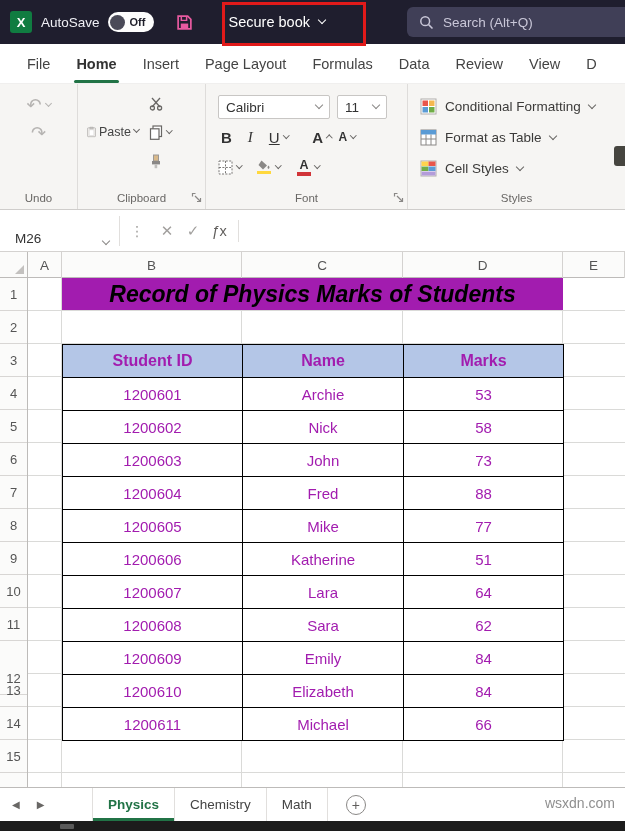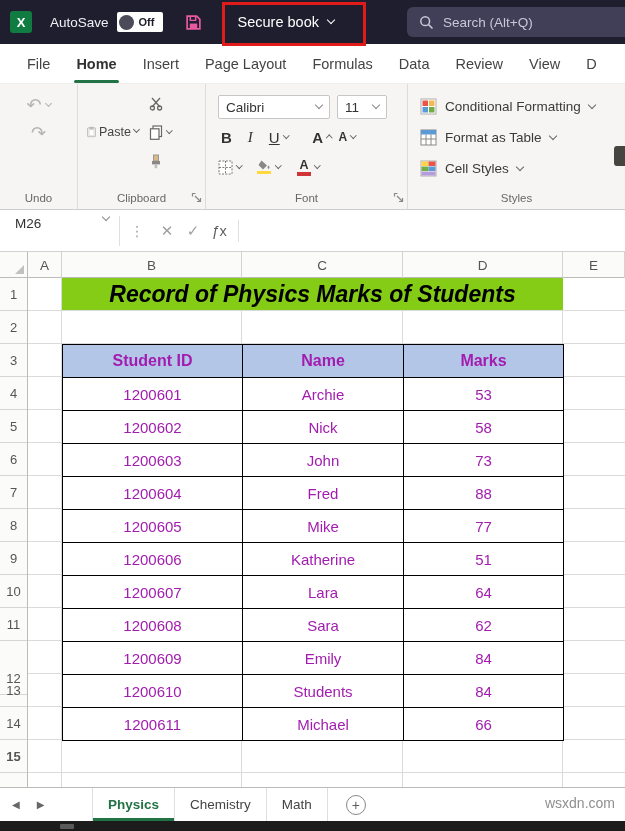--- a/index.html
+++ b/index.html
@@ -2,22 +2,22 @@
 <html style="--excel-green: #107c41; --active-tab-green: #217346; --annotation-red: #e11a1a; --header-fill: #b4c6e7; --fill-swatch: #ffd83d; --font-swatch: #d13438;"><head>
 <meta charset="utf-8">
 <style>
   *{margin:0;padding:0;box-sizing:border-box}
   body{font-family:"Liberation Sans",sans-serif;background:#e9e9e9}
   .app{width:625px;height:831px;background:#fff;position:relative;display:flex;flex-direction:column;overflow:hidden}
 
   
   .titlebar{height:44px;background:#1f1e2e;display:flex;align-items:center;padding:0 10px;color:#fff;flex:0 0 auto}
   .xl-icon{width:22px;height:22px;border-radius:3px;background:var(--excel-green,#107c41);display:flex;align-items:center;justify-content:center;font-weight:700;font-size:13px;color:#fff}
-  .autosave-label{font-size:13.5px;margin-left:18px;color:#f0f0f5}
-  .toggle{width:46px;height:20px;background:#fdfdfd;border-radius:2px;margin-left:8px;display:flex;align-items:center;padding:2px 5px 2px 2px;gap:5px}
+  .autosave-label{font-size:13.5px;margin-left:9px;color:#f0f0f5}
+  .toggle{width:46px;height:20px;background:#fdfdfd;border-radius:10px;margin-left:8px;display:flex;align-items:center;padding:2px 5px 2px 2px;gap:5px}
   .knob{width:15px;height:15px;border-radius:50%;background:#4a4a58}
   .toggle-state{font-size:11px;color:#1c1c28;font-weight:600}
   .save-btn{margin-left:22px;display:flex;align-items:center}
   .wbname{margin-left:30px;display:flex;align-items:center;gap:9px;font-size:14.5px;color:#fff;padding:4px 6px}
   .chv{width:6px;height:6px;border-right:1.4px solid currentColor;border-bottom:1.4px solid currentColor;transform:rotate(45deg);display:inline-block;position:relative;top:-2px;flex:0 0 auto}
   .chv.up{transform:rotate(-135deg);top:1px}
   .searchbox{margin-left:auto;margin-right:-10px;width:218px;height:30px;background:#403f57;border-radius:6px 0 0 6px;display:flex;align-items:center;gap:9px;padding:0 12px;color:#c9c7d8;font-size:13.5px}
   .annotation{position:absolute;left:222px;top:2px;width:144px;height:44px;border:3px solid var(--annotation-red,#e11a1a);z-index:60;pointer-events:none}
 
   
@@ -57,39 +57,39 @@
   .bar-fill{background:var(--fill-swatch,#ffd83d)}
   .bar-font{background:var(--font-swatch,#d13438)}
   .fontcolor-A{font-size:12.5px;font-weight:700;color:#333;line-height:1}
   .g-styles{flex:1;padding:7px 0 0 12px;border-right:none}
   .srow{display:flex;align-items:center;gap:8px;height:31px;font-size:13.5px;color:#3b3a39}
   .srow .chv{color:#696765}
   .ribbon-cut{position:absolute;right:0;top:62px;width:11px;height:20px;background:#46453f;border-radius:3px 0 0 3px}
 
   
   .formulabar{height:42px;background:#fff;border-bottom:1px solid #d4d2d0;display:flex;align-items:center;flex:0 0 auto}
-  .namebox{width:118px;height:30px;margin-left:2px;display:flex;align-items:flex-start;justify-content:space-between;padding:0 10px 0 13px;font-size:13.5px;color:#333;border-right:1px solid #e1dfdd}
+  .namebox{width:118px;height:30px;margin-left:2px;display:flex;align-items:flex-end;justify-content:space-between;padding:0 10px 0 13px;font-size:13.5px;color:#333;border-right:1px solid #e1dfdd}
   .namebox .chv{color:#8a8886}
   .fb-dots{color:#a19f9d;font-size:14px;padding:0 10px}
   .fb-btn{width:26px;text-align:center;color:#a19f9d;font-size:15px}
   .fb-btn.fx{color:#605e5c;font-size:14.5px}
   .fb-sep{width:1px;height:22px;background:#e1dfdd;margin:0 6px}
   .fb-input{flex:1;height:100%}
 
   
   .gridarea{flex:1;position:relative;background:#fff;overflow:hidden}
   .corner{position:absolute;left:0;top:0;width:28px;height:26px;background:#fbfbfa;border-right:1px solid #bdbbb9;border-bottom:1px solid #bdbbb9;z-index:5}
   .corner::after{content:"";position:absolute;right:3px;bottom:3px;border-left:9px solid transparent;border-bottom:9px solid #c3c1bf}
   .colheads{position:absolute;left:0;top:0;right:0;height:26px;background:#fbfbfa;border-bottom:1px solid #bdbbb9;z-index:4}
   .colhead{position:absolute;top:0;height:26px;display:flex;align-items:center;justify-content:center;font-size:13.5px;color:#555;border-right:1px solid #d4d2d0}
   .rowgutter{position:absolute;left:0;top:26px;bottom:0;width:28px;background:#fbfbfa;border-right:1px solid #bdbbb9;z-index:4}
   .rownum{position:absolute;left:0;width:27px;height:33px;display:flex;align-items:center;justify-content:center;font-size:13px;color:#555;border-bottom:1px solid #d8d6d4}
   .vline{position:absolute;top:26px;bottom:0;width:1px;background:#dadad8;z-index:1}
   .hline{position:absolute;left:28px;right:0;height:1px;background:#dadad8;z-index:1}
-  .sheet-title{position:absolute;left:62px;top:26px;width:501px;height:32px;display:flex;align-items:center;justify-content:center;font-size:23px;font-weight:700;font-style:italic;color:#000;z-index:2;background:#84cc16}
+  .sheet-title{position:absolute;left:62px;top:26px;width:501px;height:32px;display:flex;align-items:center;justify-content:center;font-size:23px;font-weight:700;font-style:italic;color:#000;z-index:2;background:#a21caf}
   .xltable{position:absolute;left:62px;top:92px;width:501px;border-collapse:collapse;table-layout:fixed;z-index:3;background:#fff}
   .xltable th,.xltable td{border:1.6px solid #000;height:33px;text-align:center;padding:0;font-size:15px;color:#a21caf}
   .xltable th{background:var(--header-fill,#b4c6e7);font-weight:700;font-size:16px}
 
   
   .sheetbar{height:34px;background:#fff;display:flex;align-items:stretch;flex:0 0 auto;position:relative;border-top:1px solid #bdbbb9}
   .navarrows{width:92px;display:flex;align-items:center;gap:17px;padding:0 12px;color:#696765;font-size:10px}
   .sheettabs{display:flex;align-items:stretch}
   .sheettab{display:flex;align-items:center;padding:0 15px;font-size:13.5px;color:#444;border-right:1px solid #e1dfdd;position:relative}
   .sheettab:first-child{border-left:1px solid #e1dfdd}
@@ -342,21 +342,21 @@
         <div class="rownum" style="top: 132px;">5</div>
         <div class="rownum" style="top: 165px;">6</div>
         <div class="rownum" style="top: 198px;">7</div>
         <div class="rownum" style="top: 231px;">8</div>
         <div class="rownum" style="top: 264px;">9</div>
         <div class="rownum" style="top: 297px;">10</div>
         <div class="rownum" style="top: 330px;">11</div>
         <div class="rownum" style="top: 384px;">12</div>
         <div class="rownum" style="top: 396px;">13</div>
         <div class="rownum" style="top: 429px;">14</div>
-        <div class="rownum" style="top: 462px; font-weight: bold;">15</div>
+        <div class="rownum" style="top: 462px;">15</div>
       </div>
     <div id="gridlines">
         <div class="vline" style="left: 61px;"></div>
         <div class="vline" style="left: 241px;"></div>
         <div class="vline" style="left: 402px;"></div>
         <div class="vline" style="left: 562px;"></div>
         <div class="hline" style="top: 58px;"></div>
         <div class="hline" style="top: 91px;"></div>
         <div class="hline" style="top: 124px;"></div>
         <div class="hline" style="top: 157px;"></div>
@@ -427,21 +427,21 @@
             <td>Sara</td>
             <td>62</td>
           </tr>
           <tr>
             <td>1200609</td>
             <td>Emily</td>
             <td>84</td>
           </tr>
           <tr>
             <td>1200610</td>
-            <td>Students</td>
+            <td>Elizabeth</td>
             <td>84</td>
           </tr>
           <tr>
             <td>1200611</td>
             <td>Michael</td>
             <td>66</td>
           </tr>
         </tbody>
       </table>
   </div>

